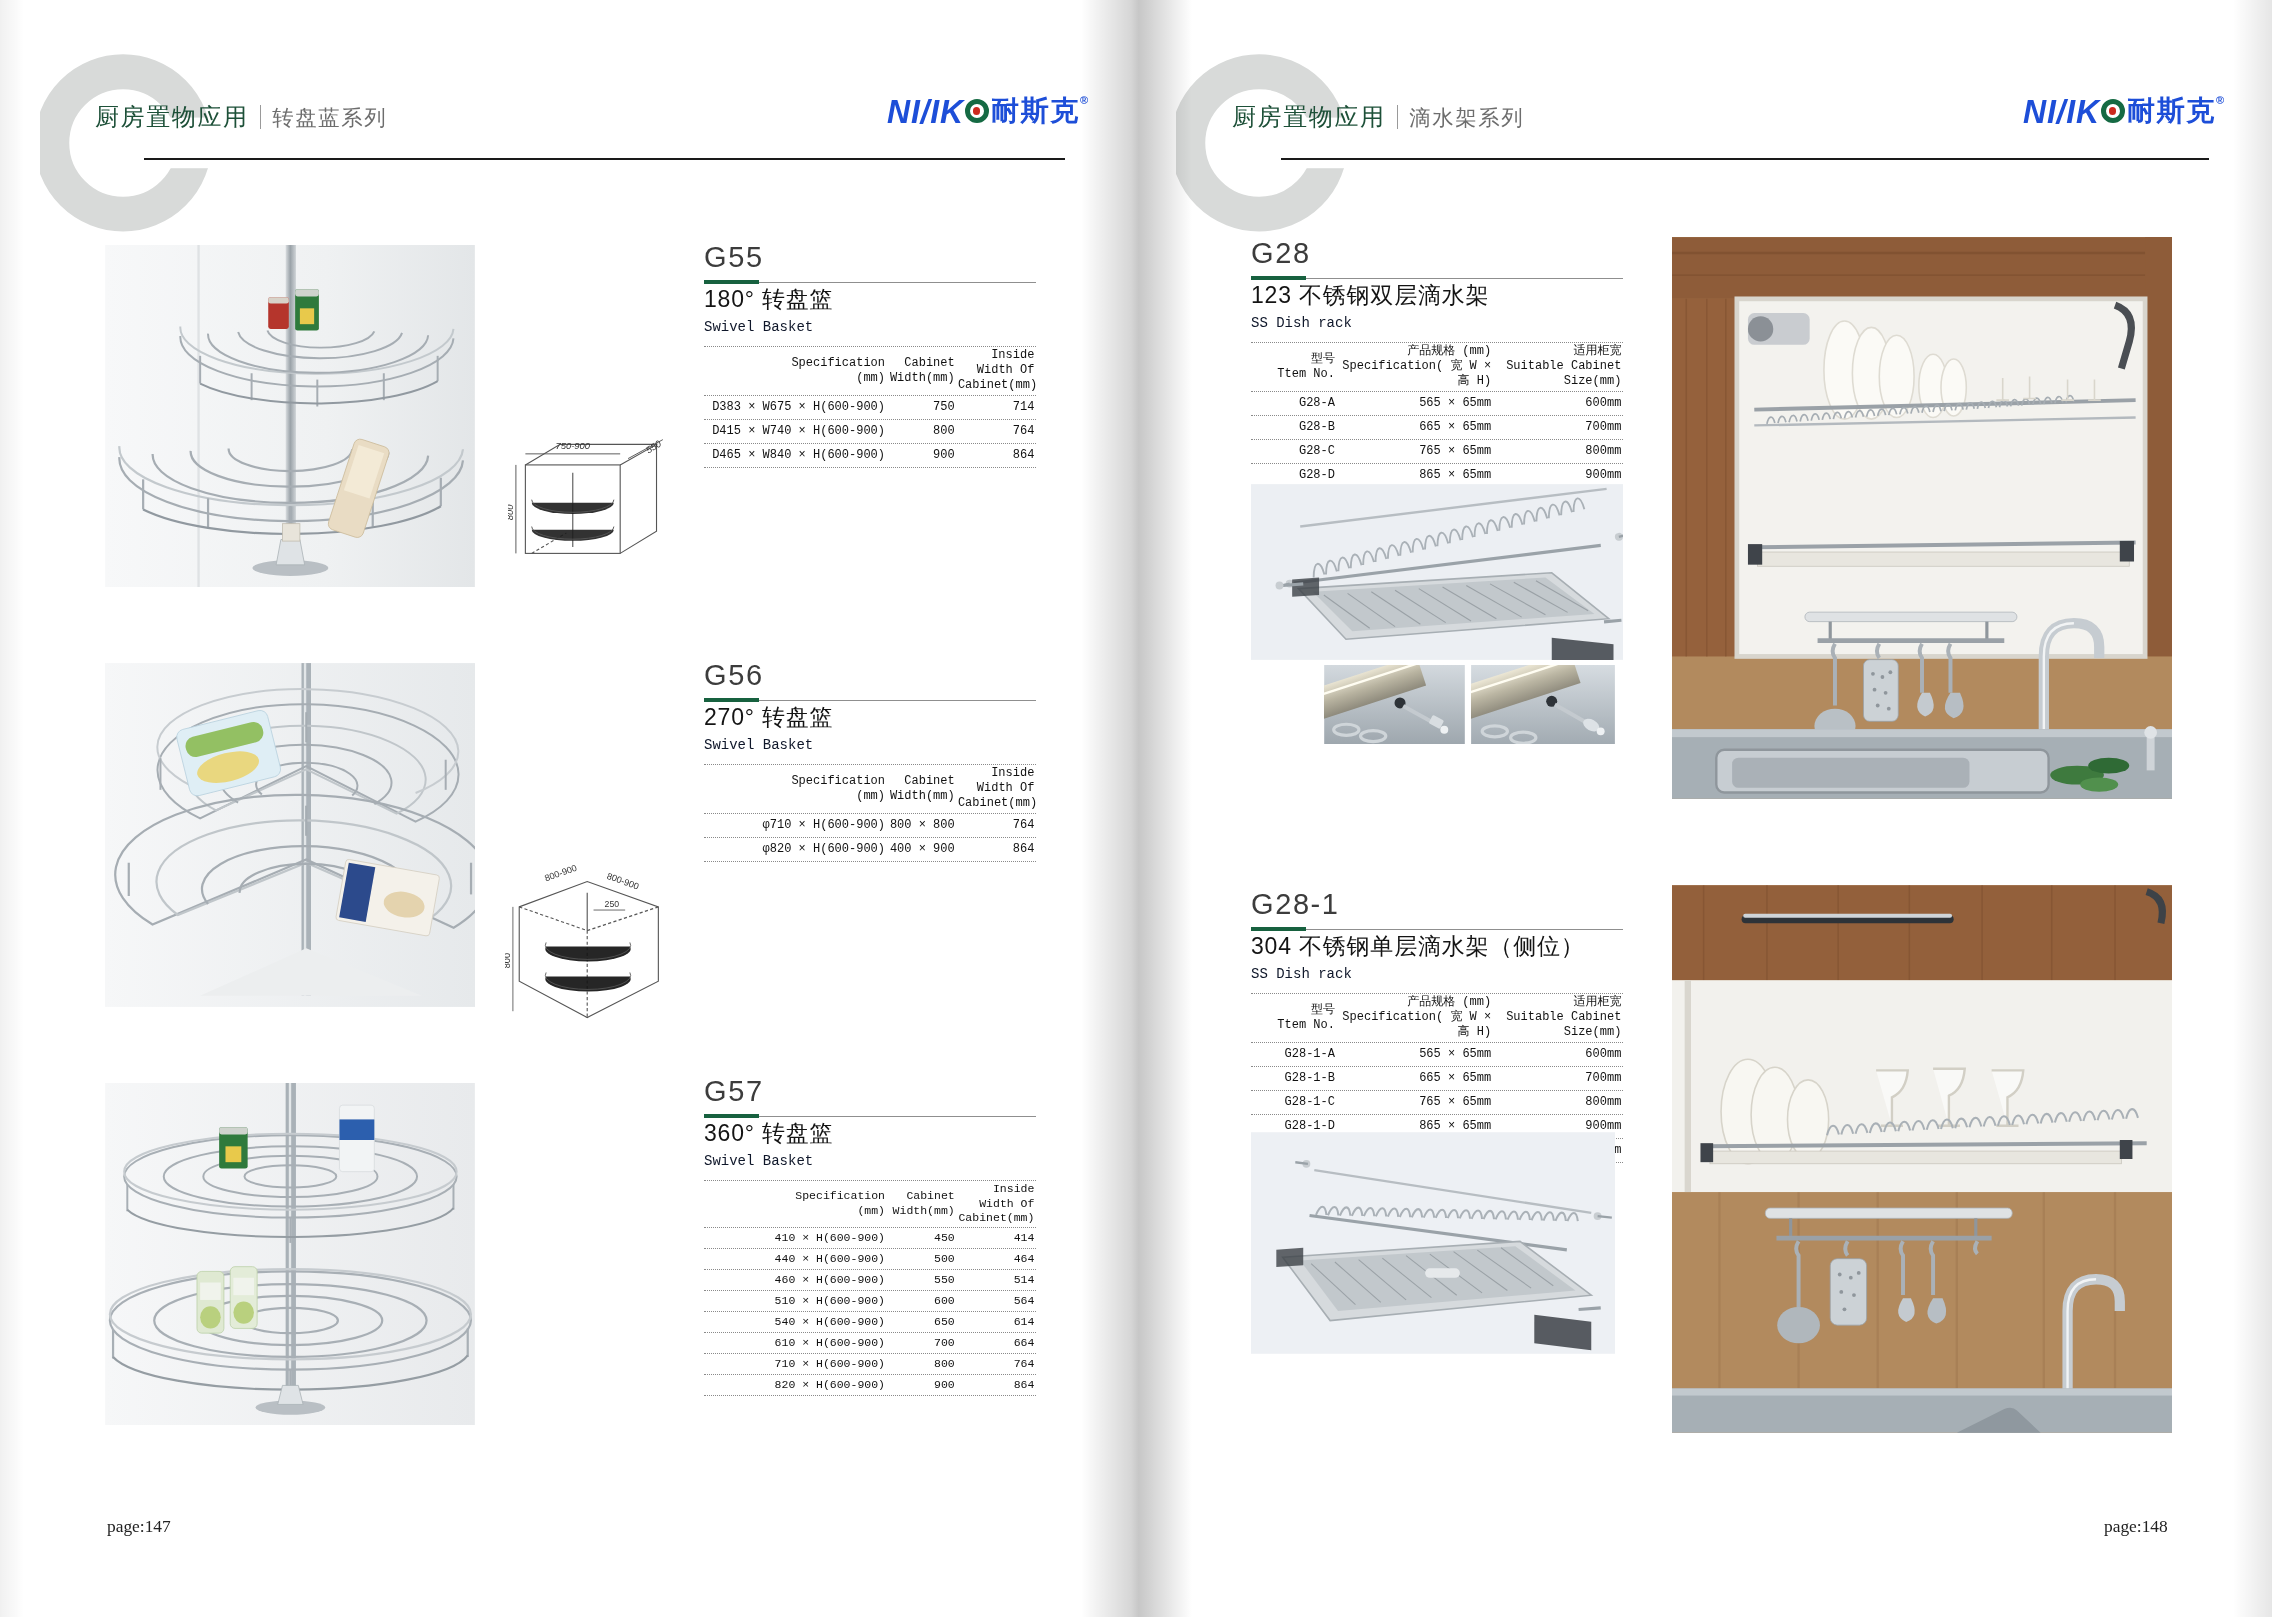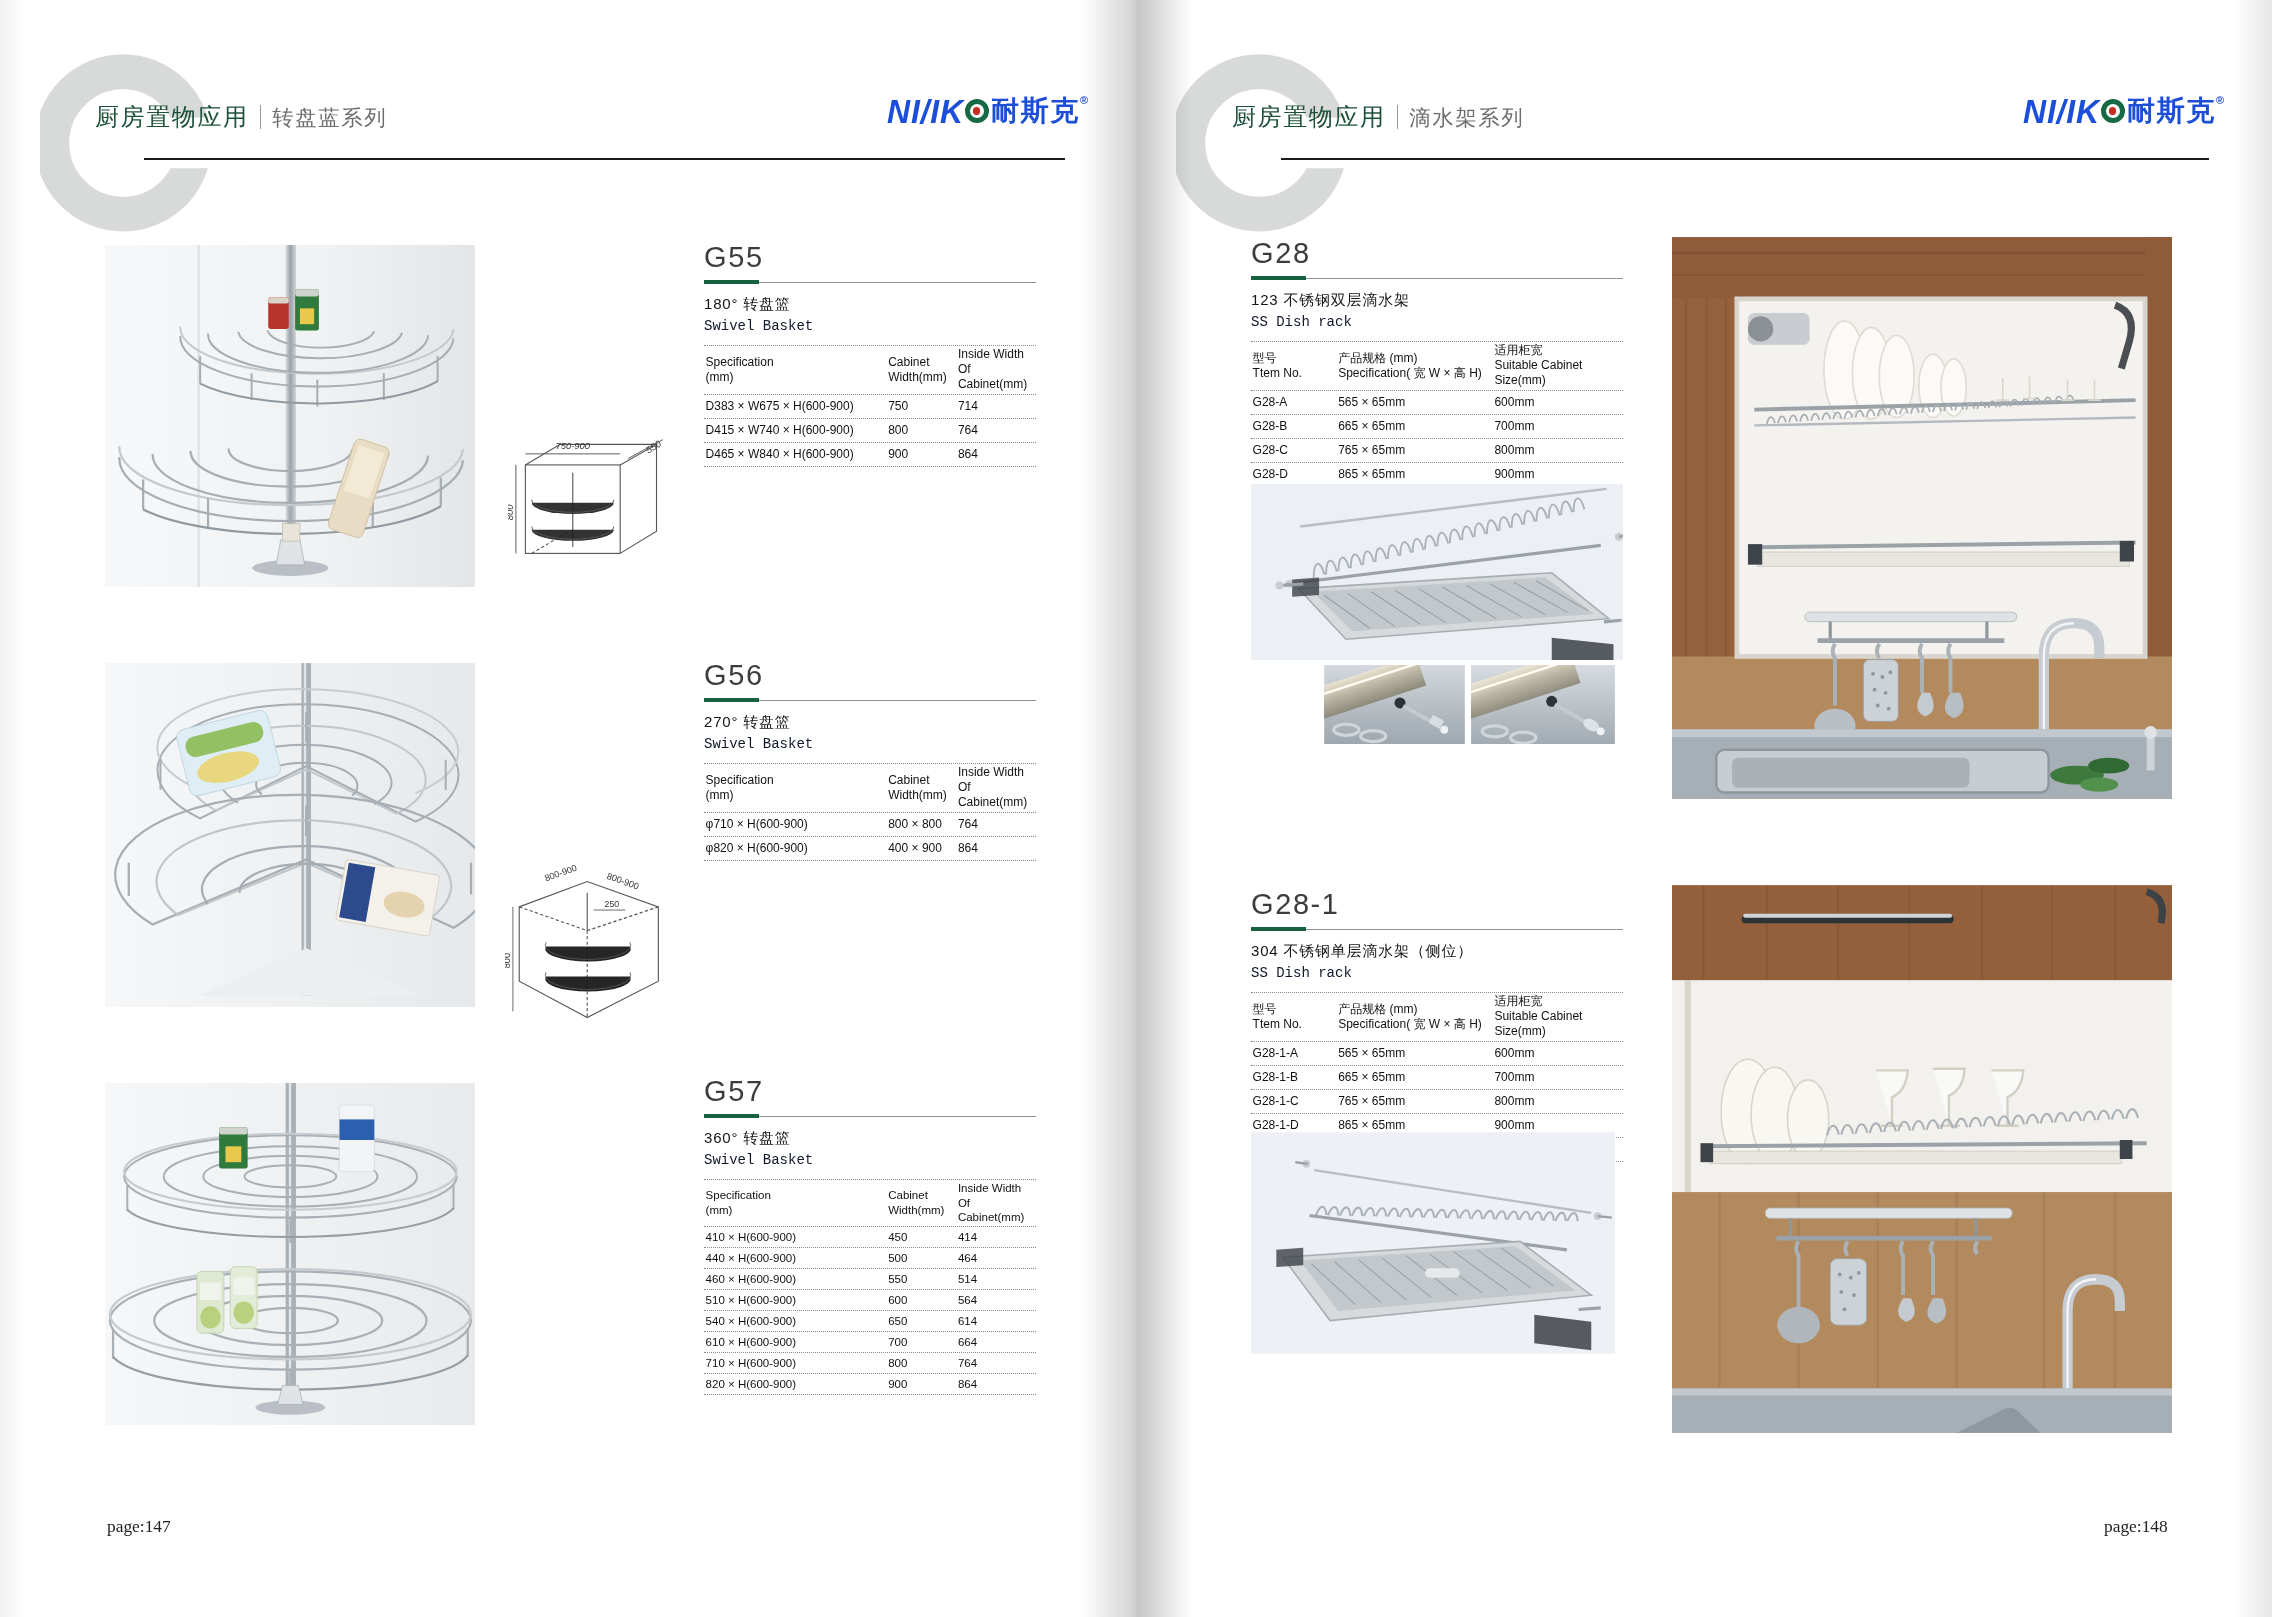--- a/index.html
+++ b/index.html
@@ -26,25 +26,25 @@
                  border-radius:50%;background:#cc2a1e;}
   .logo .cn{font-size:28px;letter-spacing:1.6px;}
   .logo .reg{font-size:11px;align-self:flex-start;margin-top:1.6px;}
   .footer{position:absolute;font-family:"Liberation Serif",serif;font-size:17.4px;color:#222;}
   
   .section{position:absolute;width:332px;}
   .sec-code{font-size:29px;color:#3c3c3c;letter-spacing:1.6px;}
   .sec-rule{display:flex;align-items:center;margin-top:6.3px;}
   .sec-rule .green{width:55px;height:4px;background:#17613f;}
   .sec-rule .gray{flex:1;height:0.8px;background:#8f8f8f;}
-  .sec-cn{font-size:15px;color:#141414;margin-top:11px;letter-spacing:0.8px;}
+  .sec-cn{font-size:23px;color:#141414;letter-spacing:0.8px;}
   .sec-en{font-family:Liberation Mono, monospace;font-size:14px;color:#0f172a;margin-top:4px;}
   .spec-table{margin-top:10.3px;border-top:0.8px dotted #8a8a8a;}
   .t-row{display:flex;align-items:center;border-bottom:0.8px dotted #8a8a8a;min-height:23px;
-         font-family:Liberation Sans, sans-serif;font-size:12px;color:#111;text-align:left;}
+         font-family:Liberation Mono, monospace;font-size:12px;color:#111;text-align:right;}
   .t-head{min-height:38px;}
   .t-head .cell{display:flex;flex-direction:column;justify-content:center;line-height:1.25;}
   .cell{box-sizing:border-box;padding:1.6px 1.6px;}
   .cols-a .c0{width:55%;} .cols-a .c1{width:21%;} .cols-a .c2{width:24%;}
   .cols-b .c0{width:23%;} .cols-b .c1{width:42%;} .cols-b .c2{width:35%;}
   .compact .t-row{min-height:20px;font-size:11.5px;}
   .wide{width:372px;}
   
   .photo{position:absolute;overflow:hidden;}
   .photo svg{display:block;}

